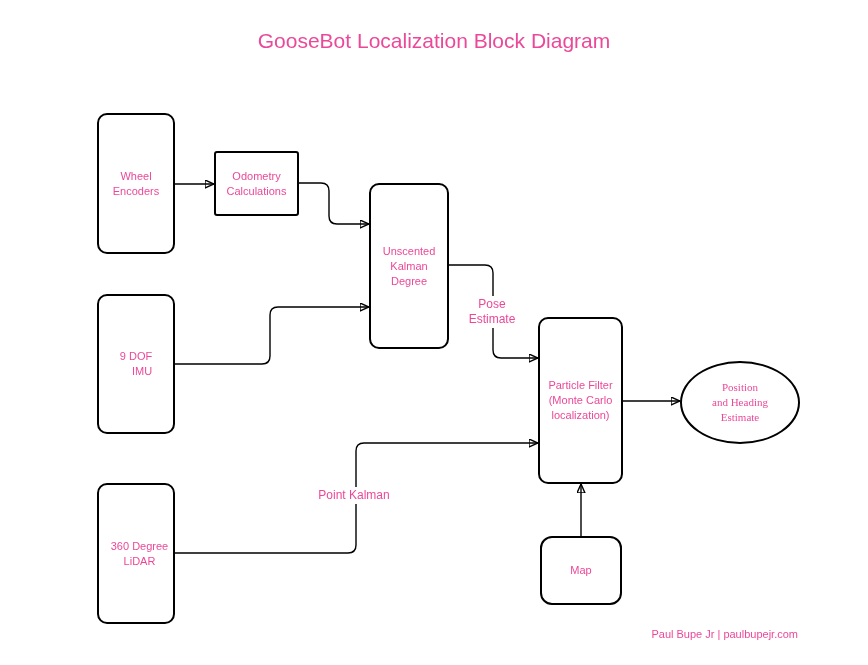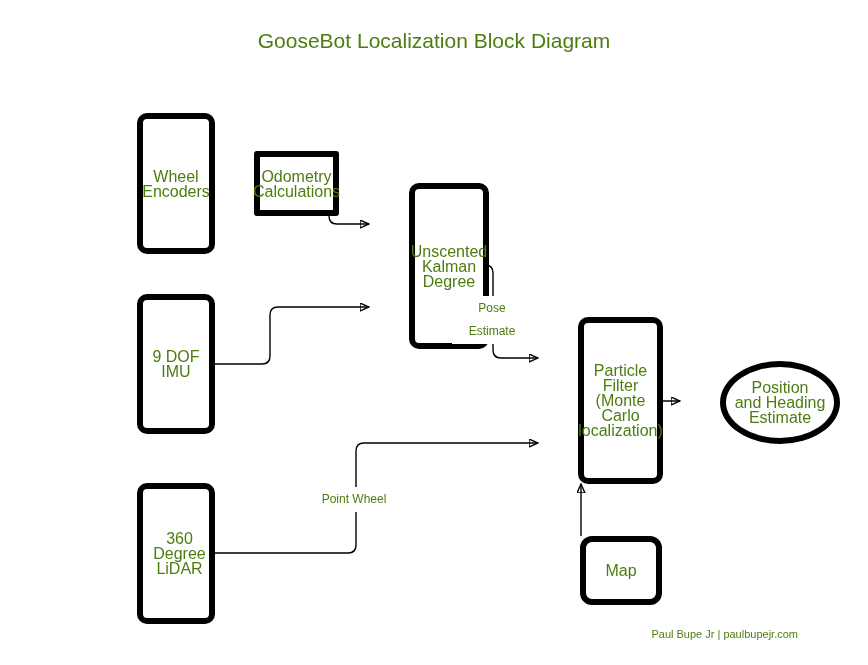--- a/index.html
+++ b/index.html
@@ -6,21 +6,21 @@
     margin: 0;
     padding: 0;
     background: #ffffff;
   }
   .canvas {
     position: relative;
     width: 868px;
     height: 665px;
     background: #ffffff;
     font-family: "Liberation Sans", sans-serif;
-    color: #4d7c0f;
+    color: #ec4899;
     overflow: hidden;
   }
   .diagram-title {
     position: absolute;
     top: 26px;
     left: 0;
     width: 100%;
     text-align: center;
     font-size: 21px;
     line-height: 30px;
@@ -35,46 +35,45 @@
     height: 665px;
   }
   .wires path {
     stroke: #000000;
     stroke-width: 1.4;
     fill: none;
   }
   .node {
     position: absolute;
     box-sizing: border-box;
-    border: 6px solid #000000;
+    border: 2px solid #000000;
     border-radius: 10px;
     background: #ffffff;
     display: flex;
     align-items: center;
     justify-content: center;
     text-align: center;
-    font-size: 16px;
+    font-size: 11px;
     line-height: 15px;
     white-space: pre-line;
-    margin-left: 40px;
   }
   .node-wheel-encoders   { left: 97px;  top: 113px; width: 78px;  height: 141px; }
   .node-odometry         { left: 214px; top: 151px; width: 85px;  height: 65px;  border-radius: 3px; }
   .node-ukf              { left: 369px; top: 183px; width: 80px;  height: 166px; }
-  .node-imu              { left: 97px;  top: 294px; width: 78px;  height: 140px; }
+  .node-imu              { left: 97px;  top: 294px; width: 78px;  height: 140px; text-align: right; }
   .node-lidar            { left: 97px;  top: 483px; width: 78px;  height: 141px; padding-left: 7px; }
   .node-particle-filter  { left: 538px; top: 317px; width: 85px;  height: 167px; }
   .node-map              { left: 540px; top: 536px; width: 82px;  height: 69px;  border-radius: 12px; }
-  .node-output-ellipse   { left: 680px; top: 361px; width: 120px; height: 83px;  border-radius: 50%; }
+  .node-output-ellipse   { left: 680px; top: 361px; width: 120px; height: 83px;  border-radius: 50%; font-family: Liberation Serif, serif; }
   .wire-label {
     position: absolute;
     background: #ffffff;
     text-align: center;
     font-size: 12px;
-    line-height: 23px;
+    line-height: 15px;
     white-space: pre-line;
     padding: 1px 0;
   }
   .wire-label-pose  { left: 452px; top: 296px; width: 80px; }
   .wire-label-cloud { left: 314px; top: 487px; width: 80px; }
   .footer-credit {
     position: absolute;
     top: 627px;
     right: 70px;
     font-size: 11px;
@@ -126,17 +125,17 @@
 
   <div class="node node-map">Map</div>
 
   <div class="node node-output-ellipse">Position
 and Heading
 Estimate</div>
 
   <div class="wire-label wire-label-pose">Pose
 Estimate</div>
 
-  <div class="wire-label wire-label-cloud">Point Wheel</div>
+  <div class="wire-label wire-label-cloud">Point Kalman</div>
 
   <div class="footer-credit">Paul Bupe Jr | paulbupejr.com</div>
 
 </div>
 
 </body></html>

